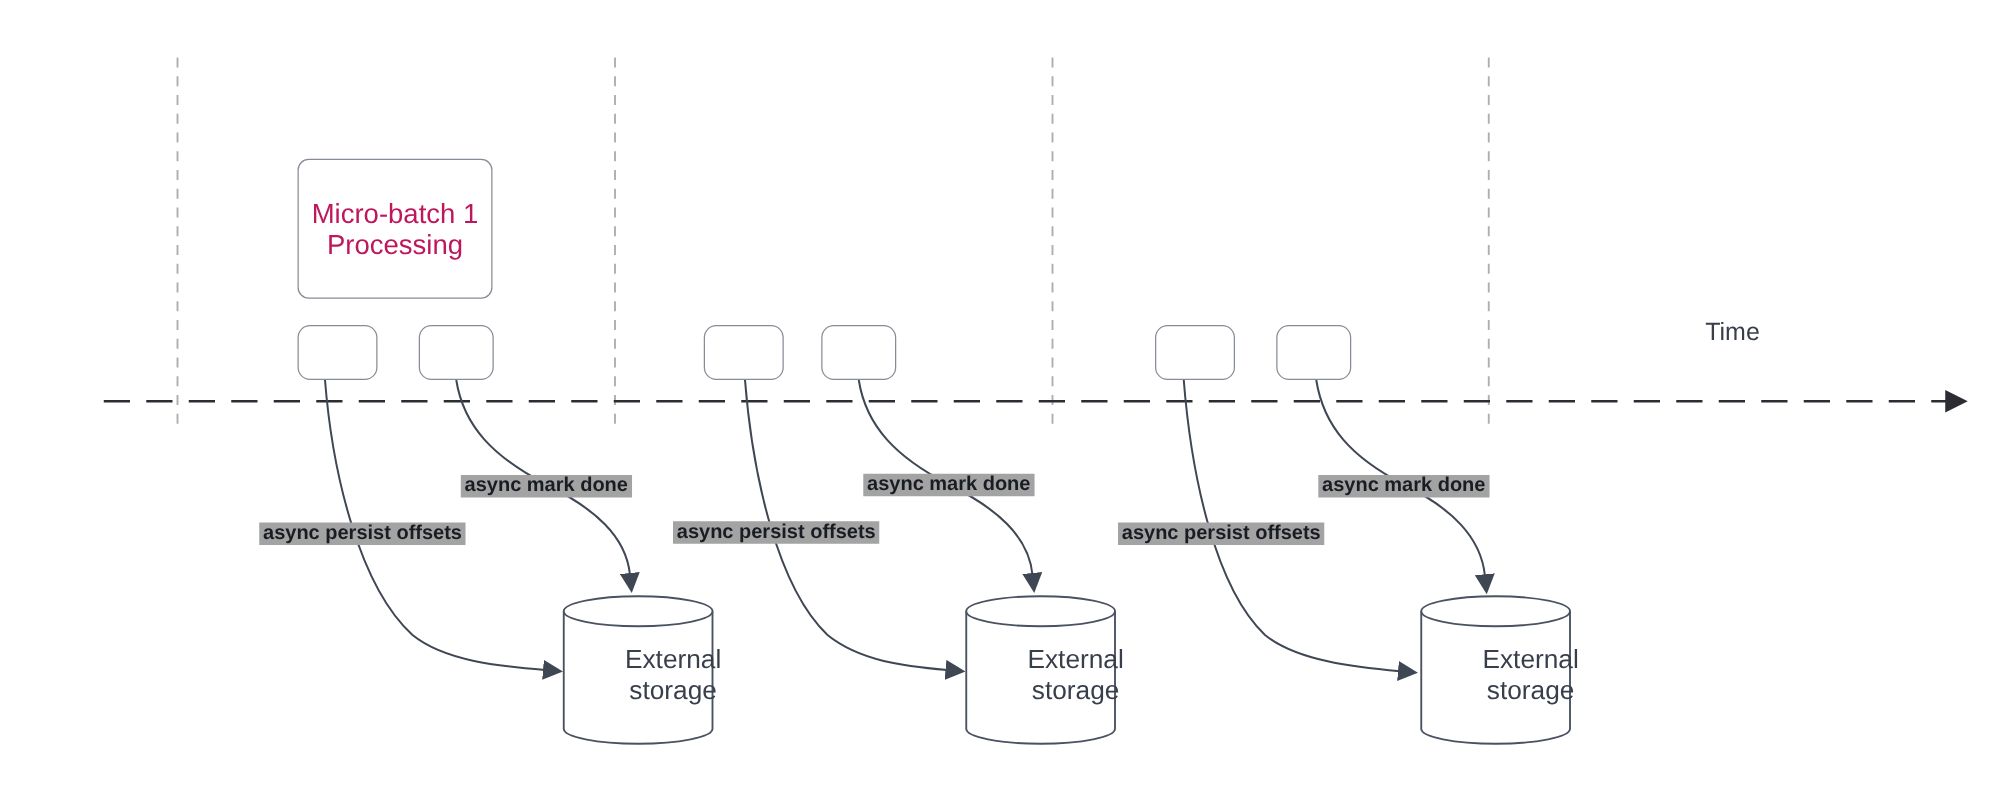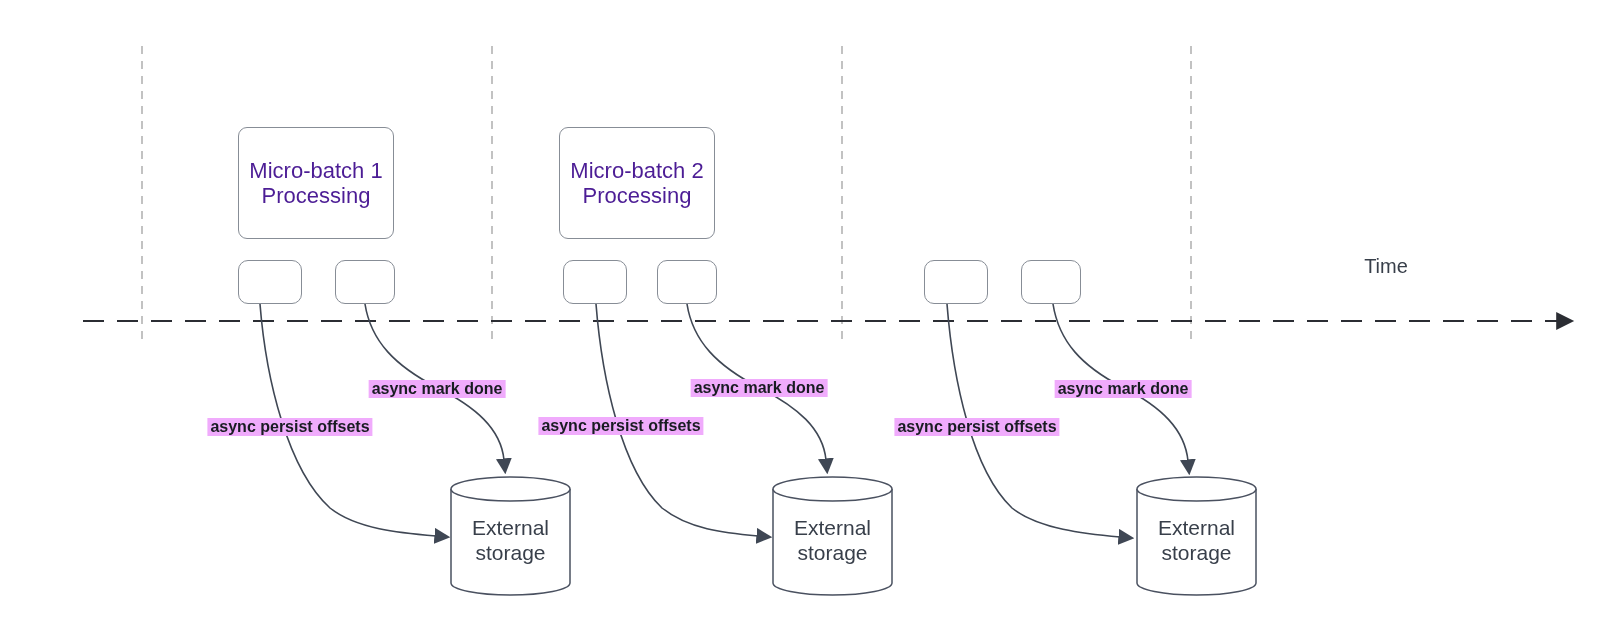--- a/index.html
+++ b/index.html
@@ -22,59 +22,60 @@
     height: 112px;
     border: 1.3px solid #878d96;
     border-radius: 9px;
     background: #ffffff;
     display: flex;
     align-items: center;
     justify-content: center;
     text-align: center;
     font-size: 22px;
     line-height: 25px;
-    color: #4c1d95;
+    color: #be185d;
     z-index: 2;
     box-sizing: border-box;
   }
   .task-box {
     position: absolute;
     width: 64px;
     height: 44px;
     border: 1.3px solid #878d96;
     border-radius: 10px;
     background: #ffffff;
     z-index: 2;
     box-sizing: border-box;
   }
   .edge-label {
     position: absolute;
     transform: translateX(-50%);
     white-space: nowrap;
     font-size: 16px;
     font-weight: 700;
     color: #191c22;
-    background: #f0abfc;
+    background: #a3a3a3;
     padding: 0 3px;
     z-index: 3;
   }
   .storage-label {
     position: absolute;
     width: 119px;
     height: 118px;
     display: flex;
     align-items: center;
     justify-content: center;
     text-align: center;
     font-size: 21px;
     line-height: 25px;
     color: #383f4a;
     padding-top: 7px;
     box-sizing: border-box;
     z-index: 3;
+    margin-left: 28px;
   }
   .time-label {
     position: absolute;
     left: 1352px;
     top: 255px;
     width: 68px;
     text-align: center;
     font-size: 20px;
     color: #383f4a;
     z-index: 3;
@@ -127,23 +128,20 @@
 
   <div class="proc-box" style="left:238px; top:127px;">
     <span>Micro-batch 1 Processing</span>
   </div>
   <div class="task-box" style="left:238px; top:260px;"></div>
   <div class="task-box" style="left:335px; top:260px; width:60px;"></div>
   <div class="edge-label" style="left:290px; top:418px;">async persist offsets</div>
   <div class="edge-label" style="left:437px; top:380px;">async mark done</div>
   <div class="storage-label" style="left:451px; top:477px;">External storage</div>
 
-  <div class="proc-box" style="left:559px; top:127px;">
-    <span>Micro-batch 2 Processing</span>
-  </div>
   <div class="task-box" style="left:563px; top:260px;"></div>
   <div class="task-box" style="left:657px; top:260px; width:60px;"></div>
   <div class="edge-label" style="left:621px; top:417px;">async persist offsets</div>
   <div class="edge-label" style="left:759px; top:379px;">async mark done</div>
   <div class="storage-label" style="left:773px; top:477px;">External storage</div>
 
   <div class="task-box" style="left:924px; top:260px;"></div>
   <div class="task-box" style="left:1021px; top:260px; width:60px;"></div>
   <div class="edge-label" style="left:977px; top:418px;">async persist offsets</div>
   <div class="edge-label" style="left:1123px; top:380px;">async mark done</div>

